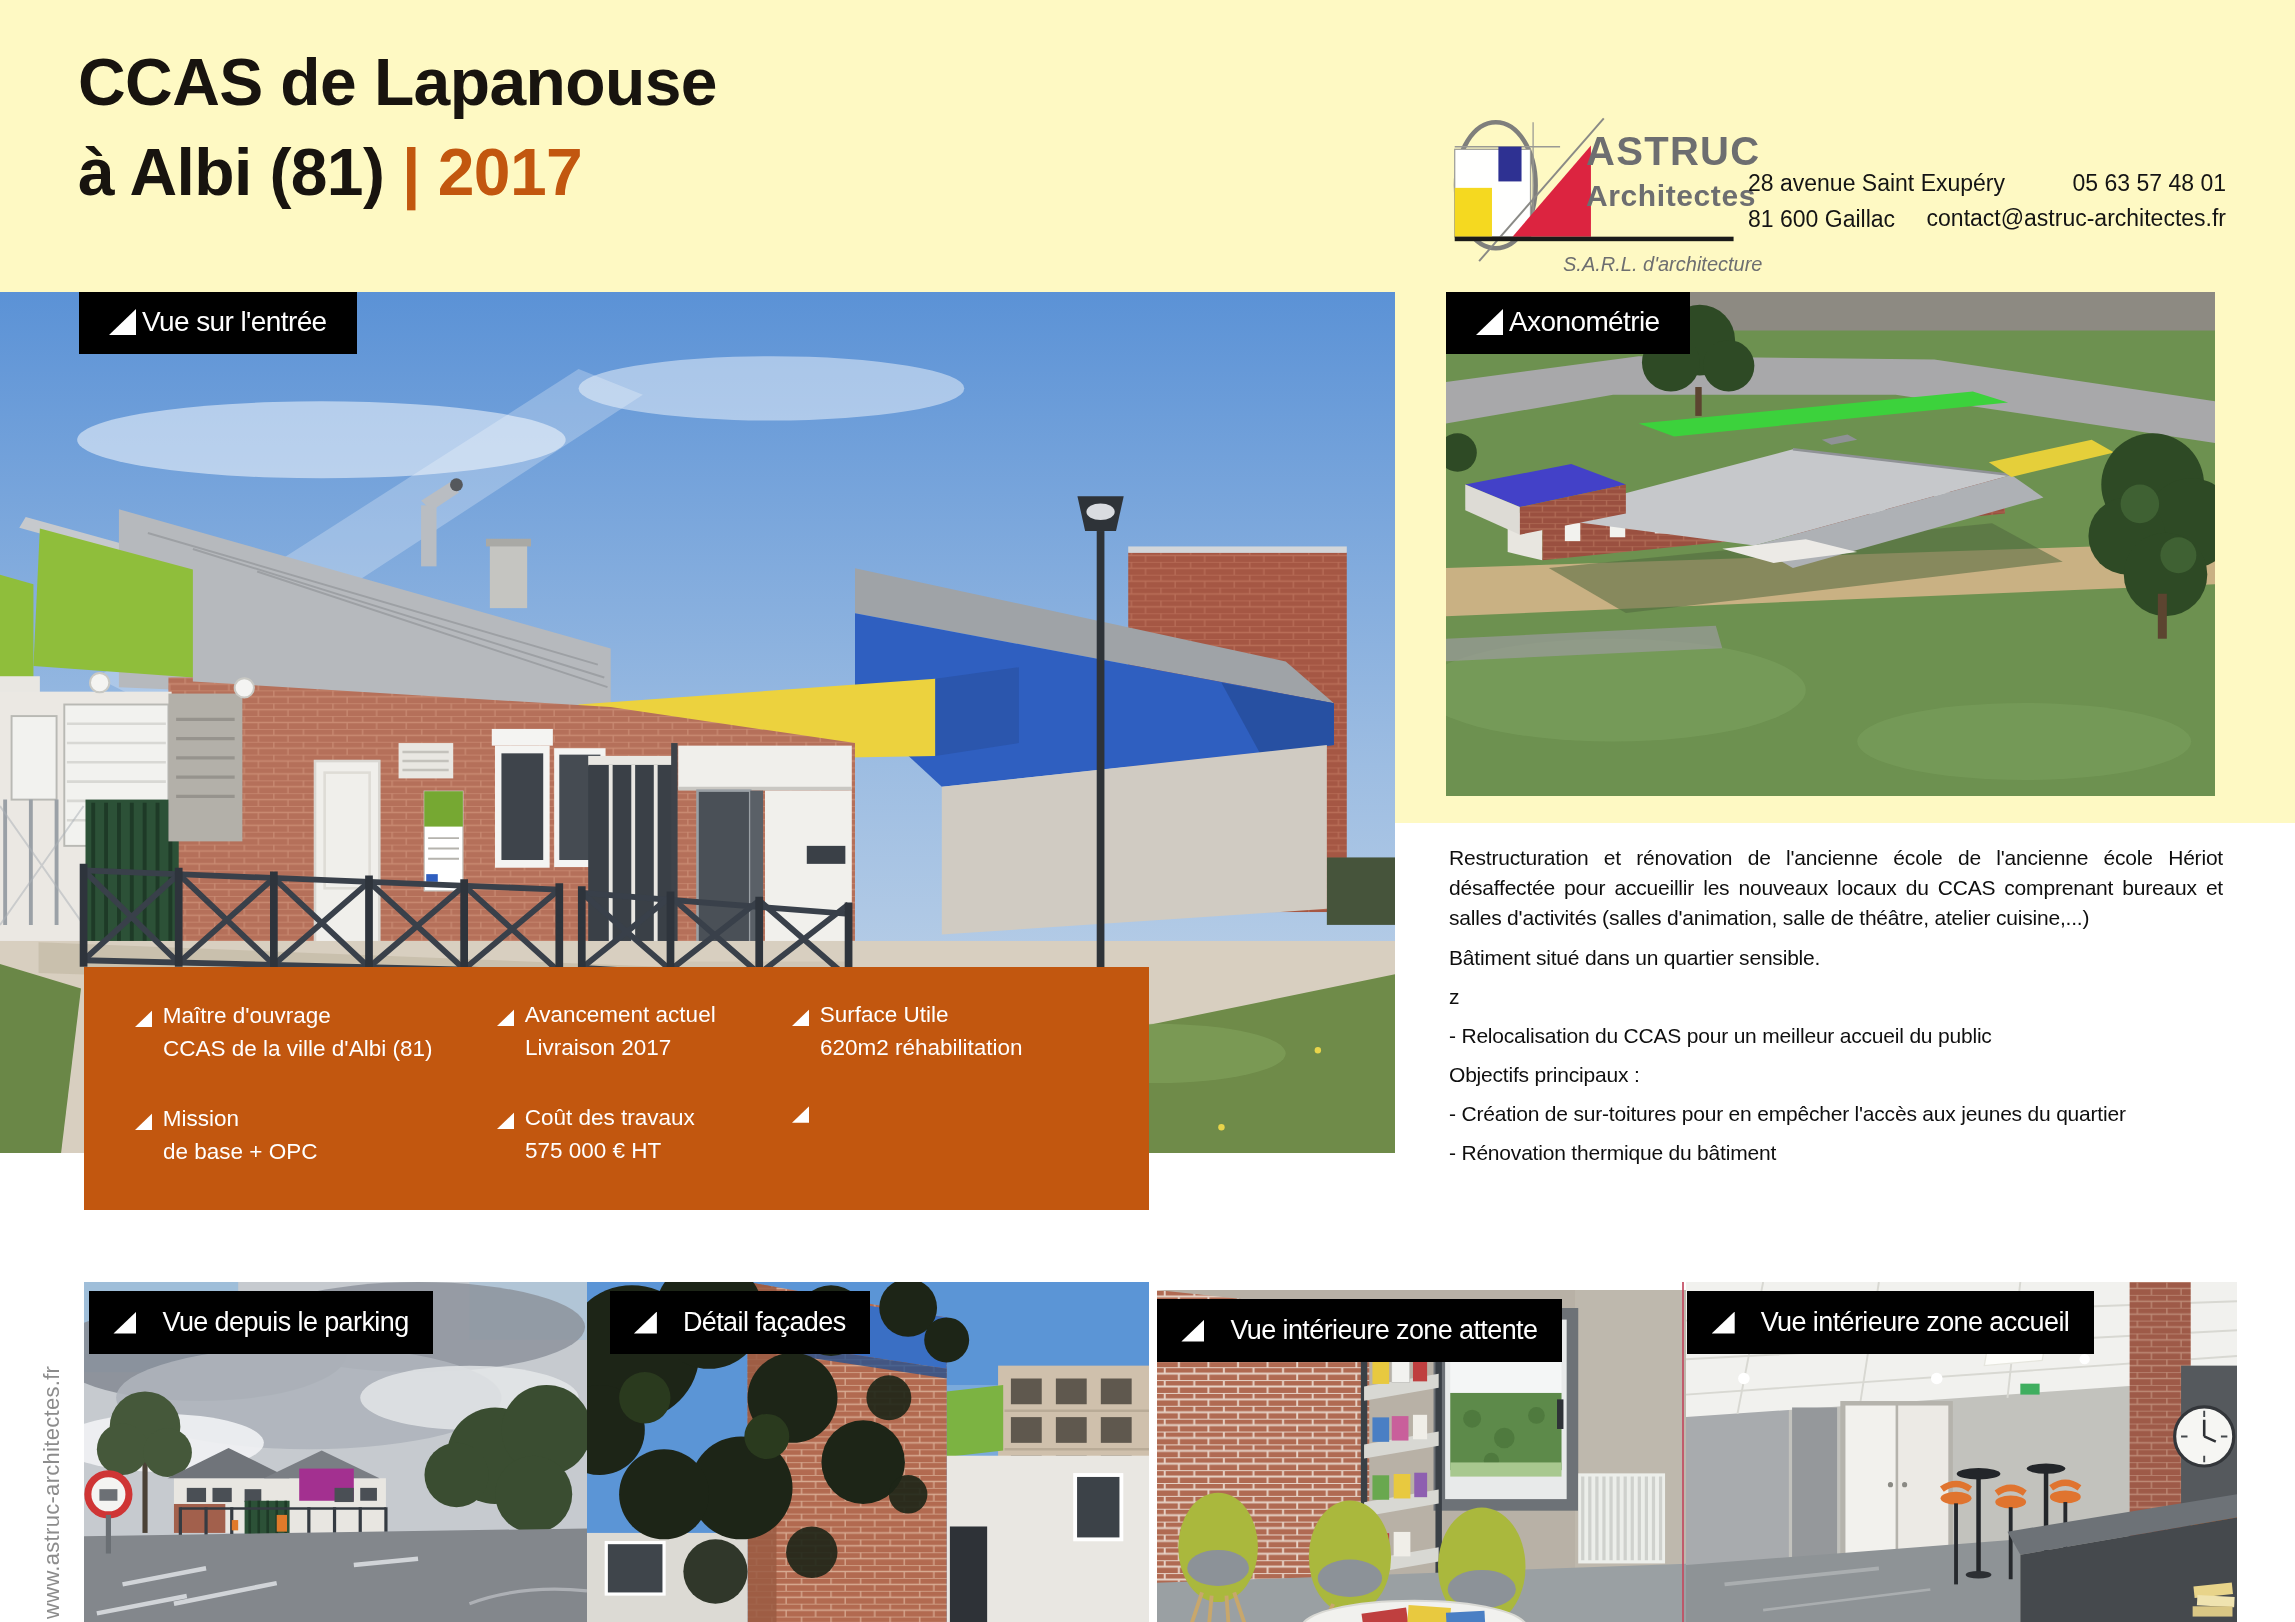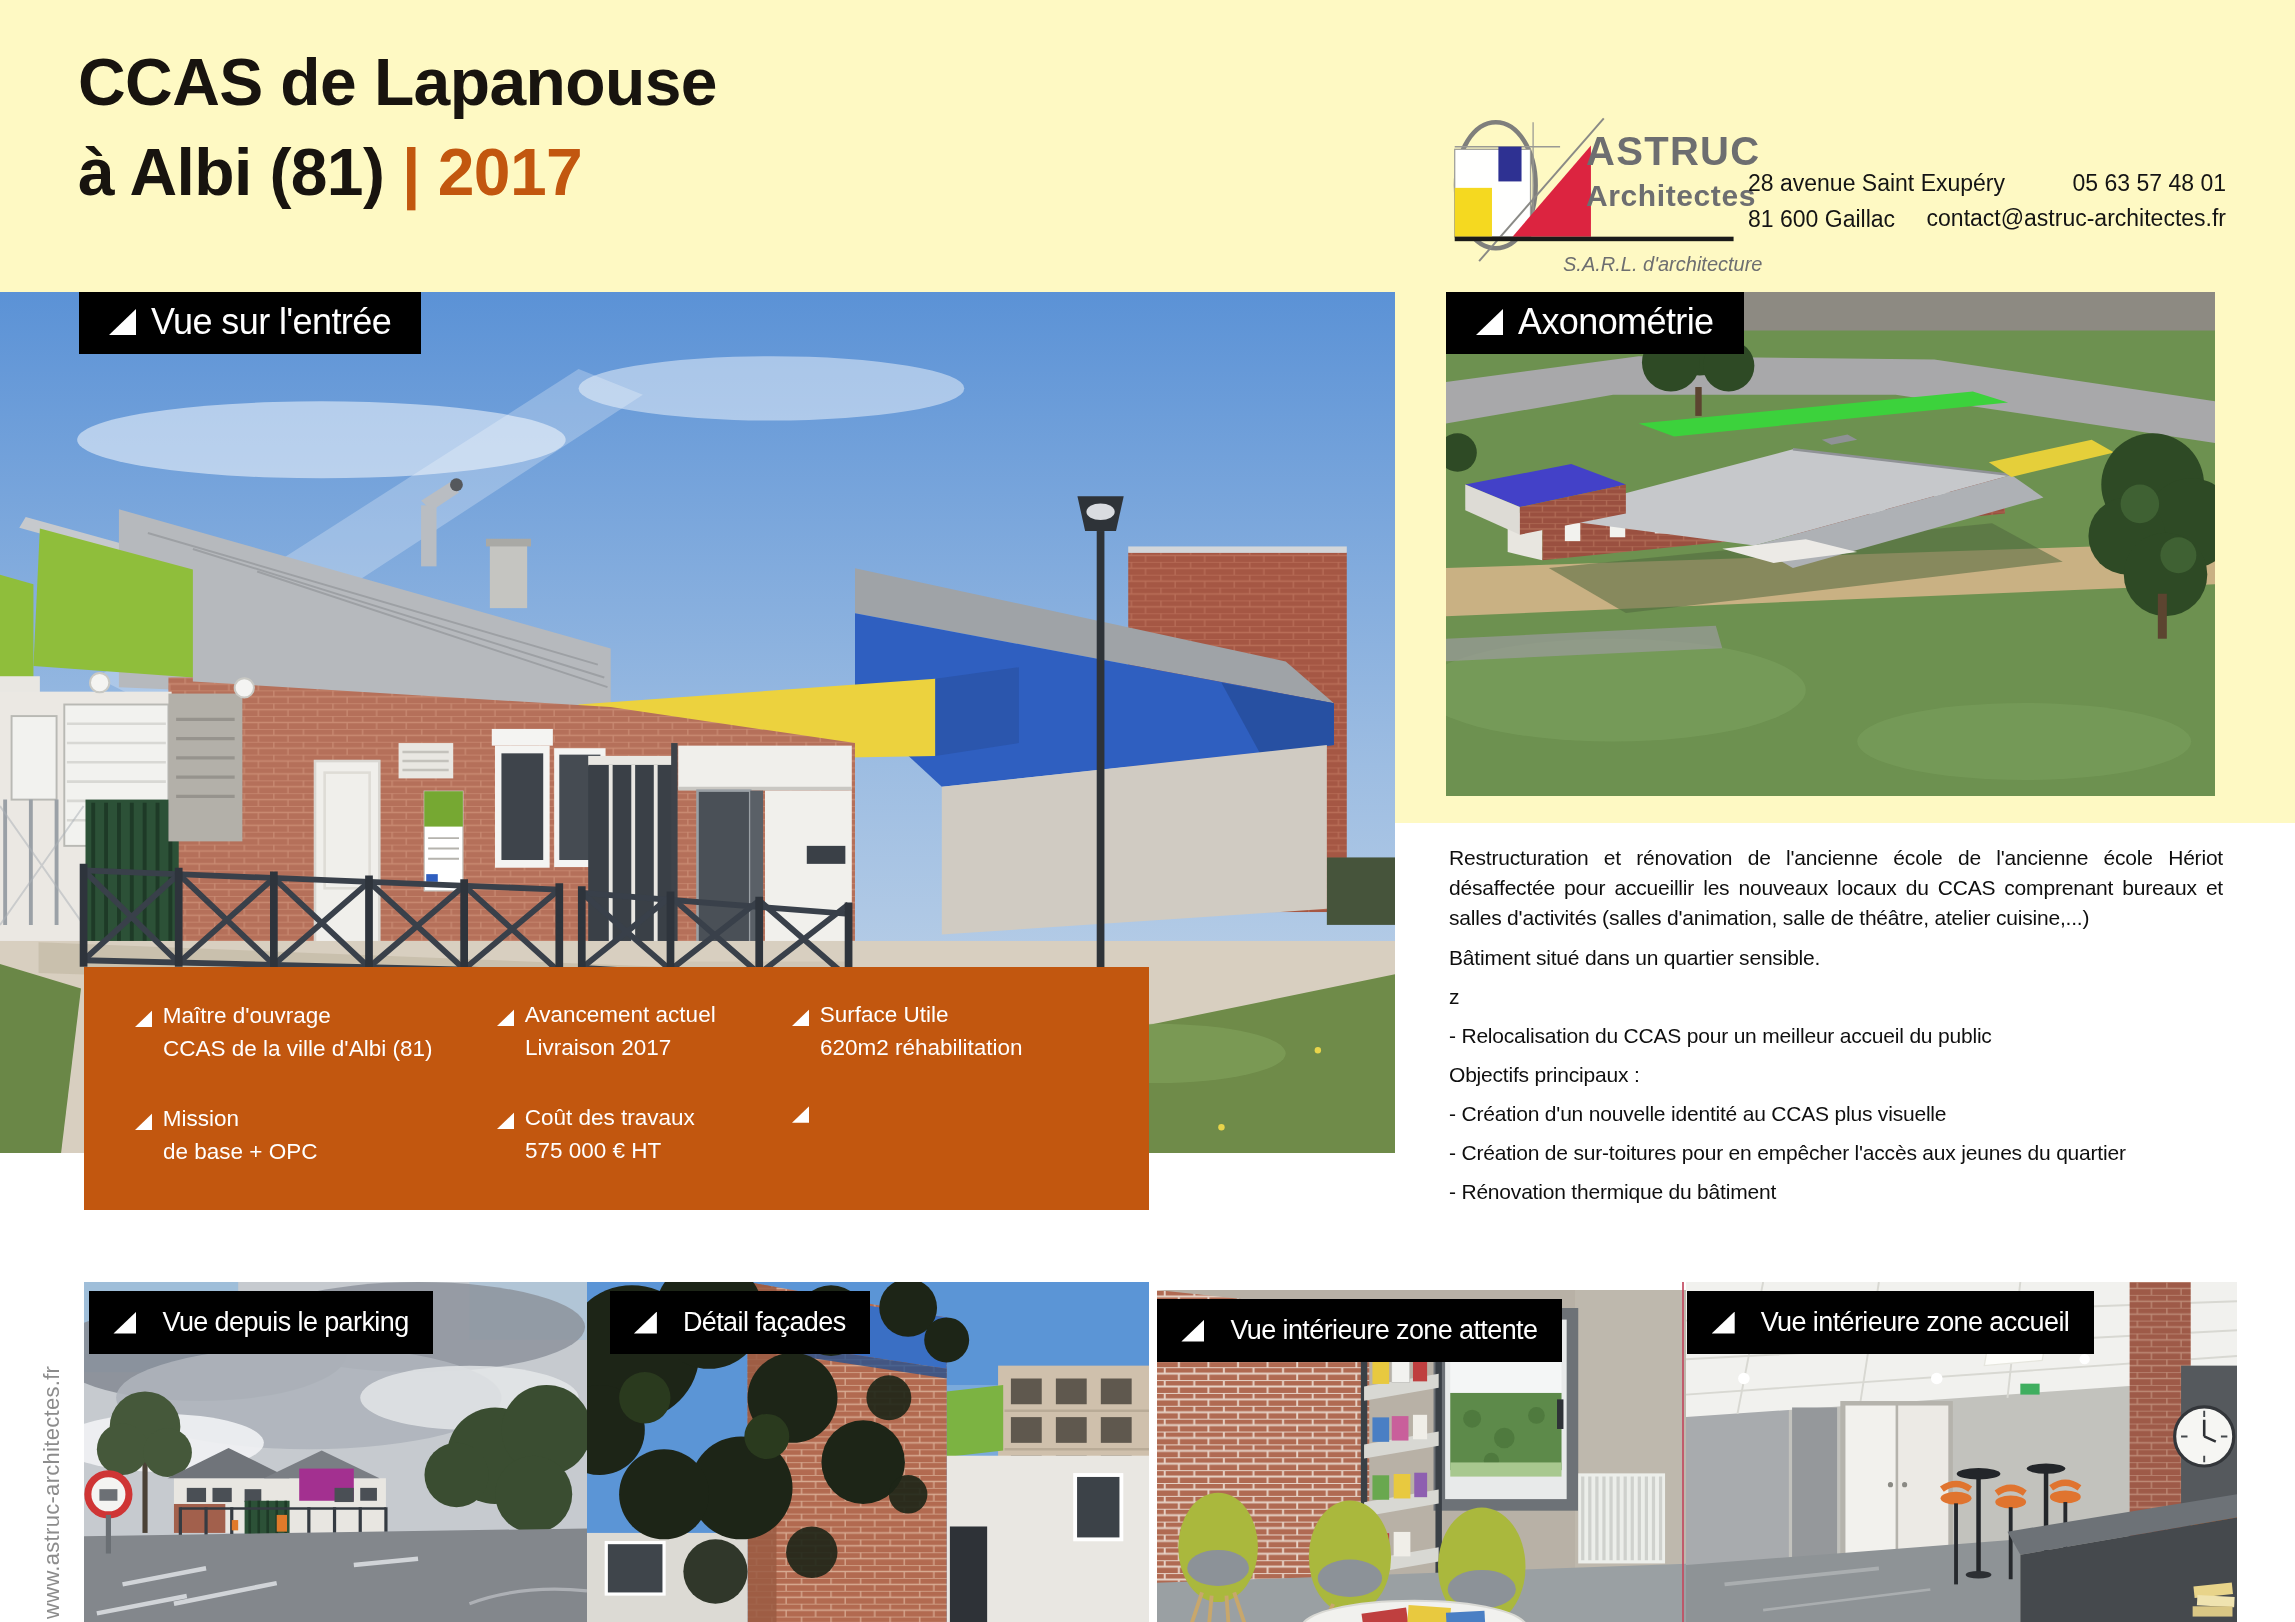--- a/index.html
+++ b/index.html
@@ -20,21 +20,21 @@
   .logo-tagline{position:absolute;left:1563px;top:253px;font-size:20px;font-style:italic;
                 font-family:Liberation Sans, sans-serif;color:#6d6e70;z-index:3;}
   .addr{position:absolute;left:1748px;top:165px;font-size:23px;line-height:36px;color:#141414;z-index:3;}
   .contact-right{position:absolute;right:69px;top:166px;font-size:23px;line-height:35px;
                  color:#141414;text-align:right;z-index:3;}
 
   
   .photo{position:absolute;overflow:hidden;z-index:2;}
   .photo svg{position:absolute;left:0;top:0;width:100%;height:100%;display:block;}
   .photo-label{position:absolute;background:#000;color:#fff;display:flex;align-items:center;
-               gap:15px;padding:0 30px;height:64px;font-size:36px;letter-spacing:-0.6px;
+               gap:6px;padding:0 30px;height:64px;font-size:28px;letter-spacing:-0.6px;
                white-space:nowrap;z-index:5;}
   .photo-label.small{height:63px;font-size:27px;padding:0 24.4px;gap:26px;}
   .tri{width:27px;height:26px;background:#fff;clip-path:polygon(100% 0,100% 100%,0 100%);flex:none;}
   .photo-label.small .tri{width:23px;height:22px;}
 
   
   .info-box{position:absolute;left:84px;top:967px;width:1065px;height:243px;
             background:#c2570f;color:#fff;z-index:4;}
   .info-item{position:absolute;}
   .info-head{display:flex;align-items:flex-end;gap:10.3px;font-weight:normal;font-size:22.5px;line-height:23px;}
@@ -325,21 +325,20 @@
       <div class="info-value"></div>
     </div>
   </section>
 
   <section class="desc">
     <p class="para">Restructuration et rénovation de l'ancienne école de l'ancienne école Hériot désaffectée pour accueillir les nouveaux locaux du CCAS comprenant bureaux et salles d'activités (salles d'animation, salle de théâtre, atelier cuisine,...)</p>
     <p>Bâtiment situé dans un quartier sensible.</p>
     <p>z</p>
     <p> - Relocalisation du CCAS pour un meilleur accueil du public</p>
     <p>Objectifs principaux :</p>
-    <p>- Création d'un nouvelle identité au CCAS plus visuelle</p>
     <p>- Création de sur-toitures pour en empêcher l'accès aux jeunes du quartier</p>
     <p>- Rénovation thermique du bâtiment</p>
   </section>
 
   <figure class="photo" style="left:84px;top:1282px;width:503px;height:341px;margin:0;">
     <svg viewBox="0 0 783 530" preserveAspectRatio="none">
       <rect width="783" height="530" fill="#c6cacf"></rect>
       <rect x="0" y="0" width="240" height="140" fill="#8fb9dd" opacity=".7"></rect>
       <rect x="600" y="0" width="183" height="90" fill="#9cc0de" opacity=".5"></rect>
       <ellipse cx="180" cy="110" rx="230" ry="75" fill="#878d96" opacity=".9"></ellipse>

